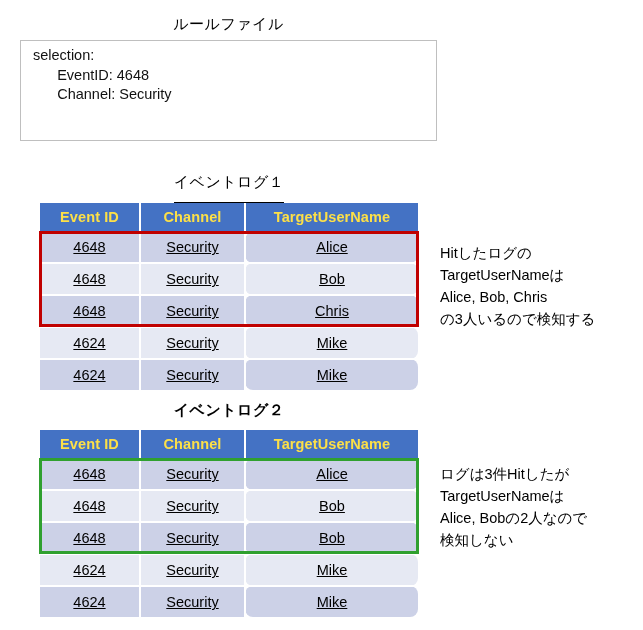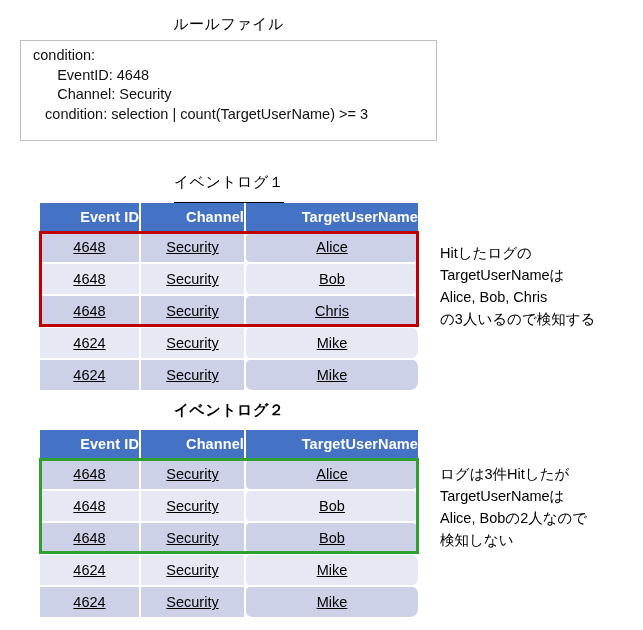--- a/index.html
+++ b/index.html
@@ -58,25 +58,25 @@
     width: 378px;
     border-collapse: collapse;
     table-layout: fixed;
   }
   .log-table col.c-eventid { width: 100px; }
   .log-table col.c-channel { width: 105px; }
   .log-table col.c-user    { width: 173px; }
 
   .log-table th {
     background: #4472c4;
-    color: #ffffff;
+    color: #fde047;
     font-size: 14.5px;
     font-weight: bold;
     height: 28px;
-    text-align: right;
+    text-align: center;
     border-right: 2px solid #ffffff;
     border-bottom: 1px solid #ffffff;
     padding: 0;
     letter-spacing: 0.1px;
   }
   .log-table th:last-child { border-right: none; }
 
   .log-table td {
     font-size: 14.5px;
     height: 30px;
@@ -113,24 +113,23 @@
 </style>
 </head>
 <body>
 
 <div class="section-title" style="left:0; top:14px; width:457px;">
   <span>ルールファイル</span>
 </div>
 
 <div id="rule-box">
   <div class="rule-lines">
-    <div class="rule-line">condition:</div>
+    <div class="rule-line">selection:</div>
     <div class="rule-line">      EventID: 4648</div>
     <div class="rule-line">      Channel: Security</div>
-    <div class="rule-line">   condition: selection | count(TargetUserName) &gt;= 3</div>
   </div>
 </div>
 
 <div class="section-title" style="left:40px; top:172px; width:378px;">
   <span>イベントログ１</span>
 </div>
 
 <table class="log-table" style="left:40px; top:203px;">
   <colgroup>
     <col class="c-eventid">

